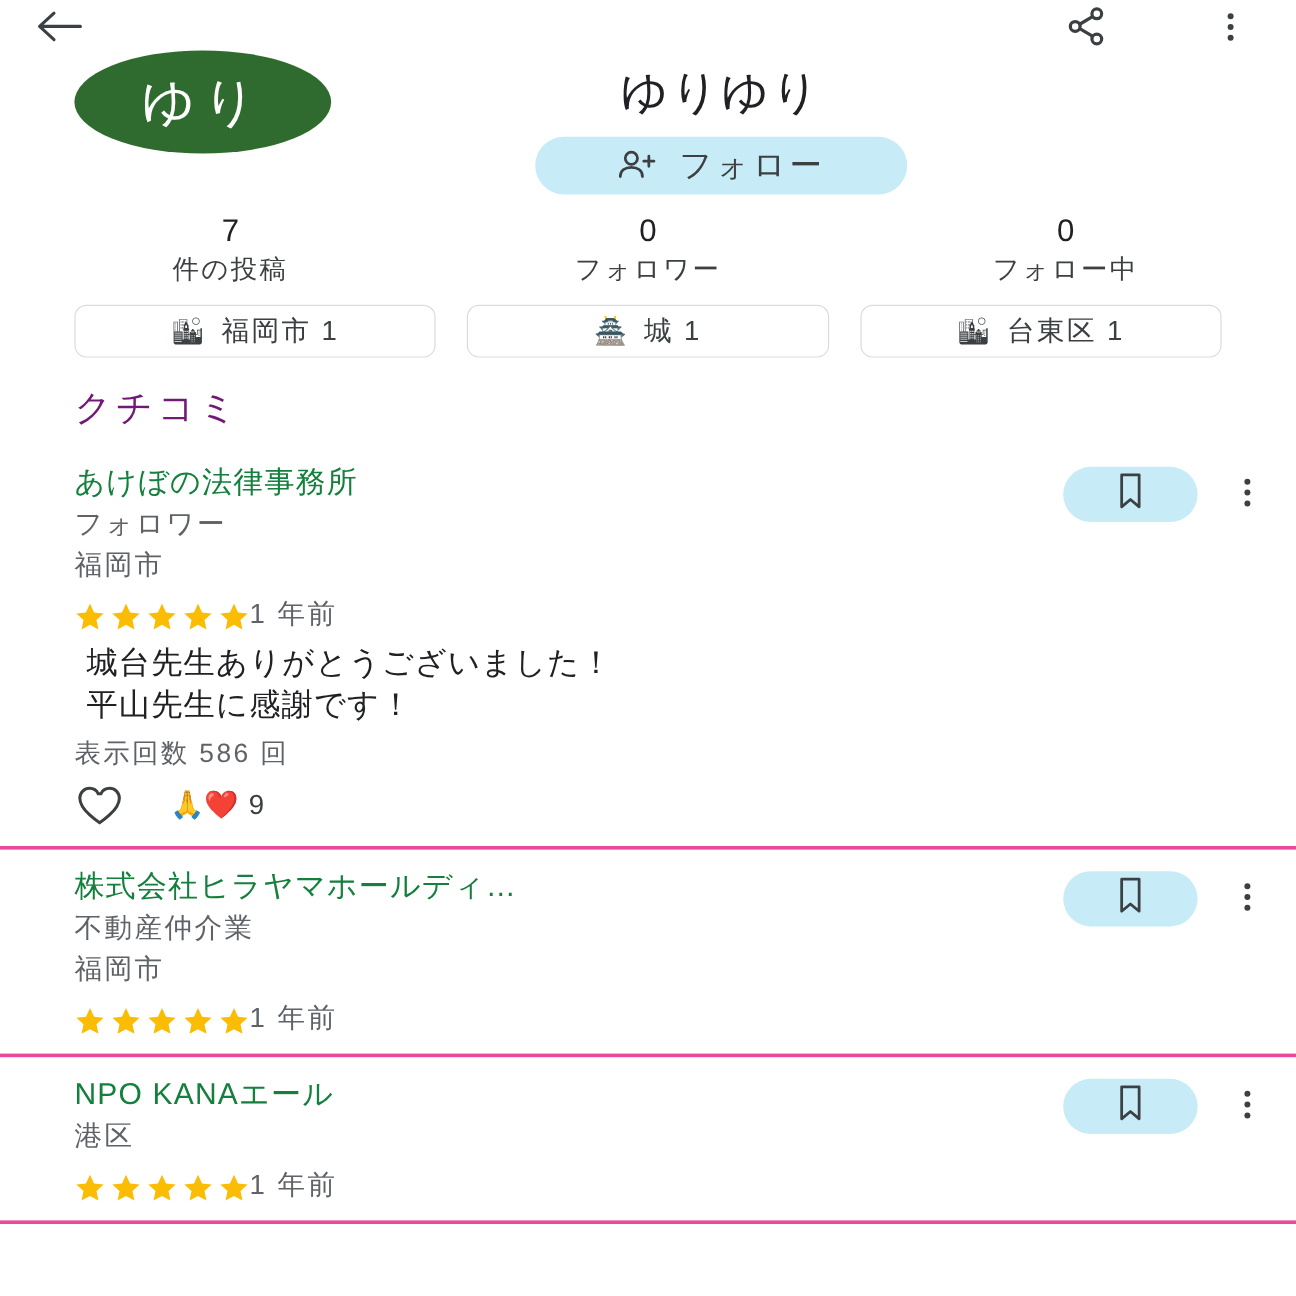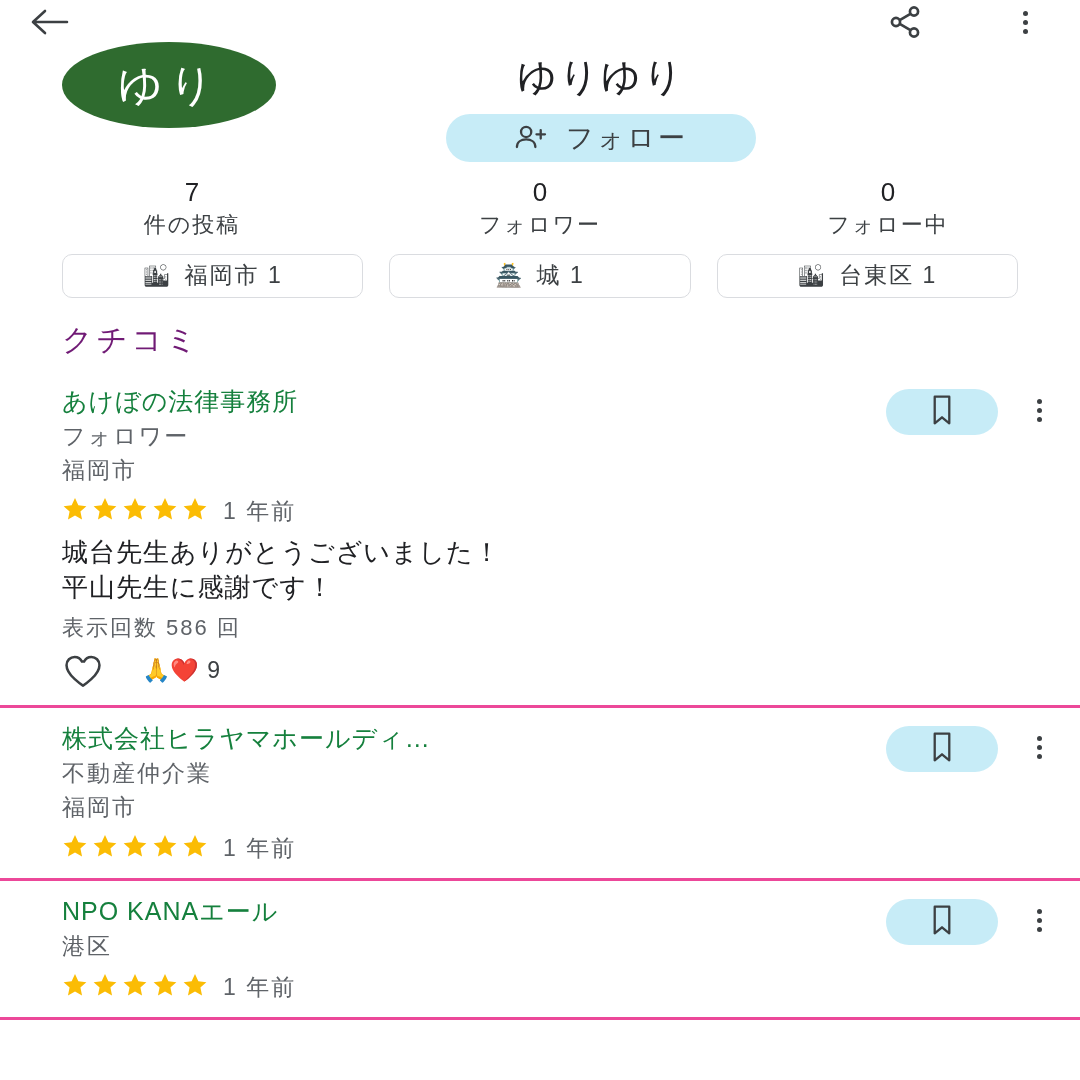--- a/index.html
+++ b/index.html
@@ -176,37 +176,38 @@
     width: 30px;
     display: flex; flex-direction: column; align-items: center; justify-content: center;
     gap: 4px;
     margin-top: 14px;
     flex: 0 0 auto;
   }
   .row-kebab i { width: 5px; height: 5px; background: #3c4043; border-radius: 50%; display:block; }
 
   .rating-row {
     display: flex;
-    align-items: flex-start;
-    gap: 15px;
+    align-items: flex-end;
+    gap: 0;
     padding: 10px 0 0 62px;
   }
   .stars { display: flex; gap: 4px; }
   .star { width: 26px; height: 26px; display:block; }
   .time-ago {
     font-size: 23px;
     color: #5f6368;
     letter-spacing: 2px;
   }
   .review-text {
     font-size: 26px;
     color: #202124;
     letter-spacing: 1px;
     padding: 8px 62px 0 62px;
     line-height: 1.35;
+    margin-left: 10px;
   }
   .views {
     font-size: 22px;
     color: #5f6368;
     letter-spacing: 2px;
     padding: 8px 0 0 62px;
   }
   .reaction-row {
     display: flex;
     align-items: center;

